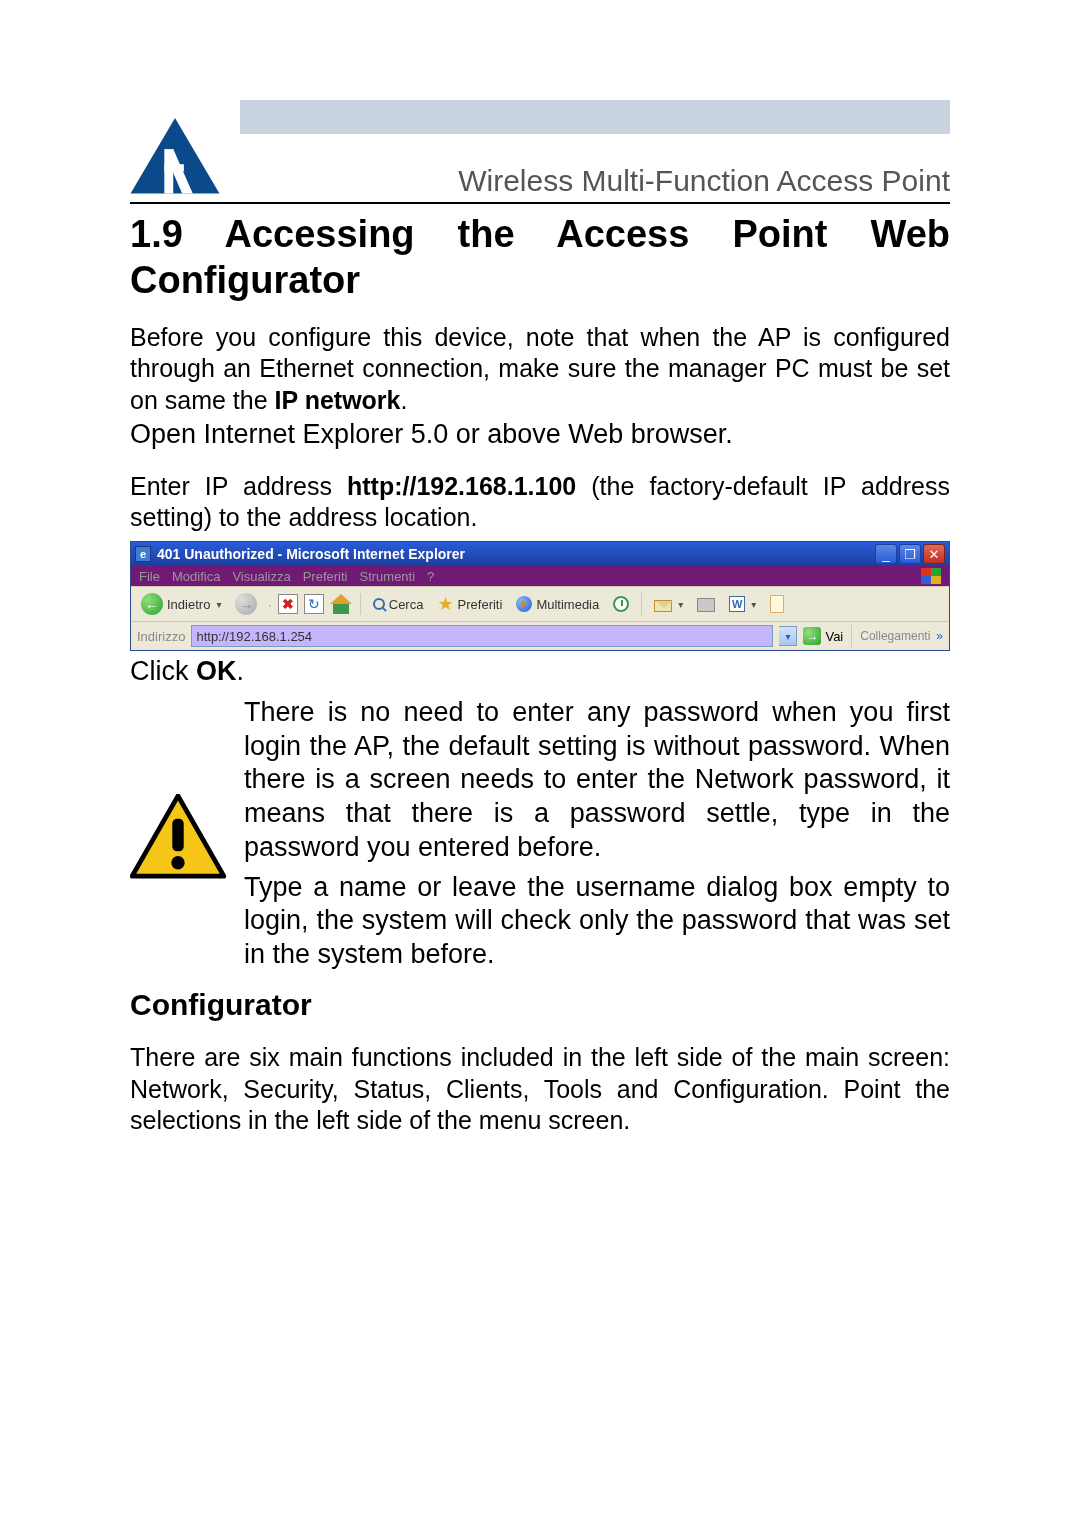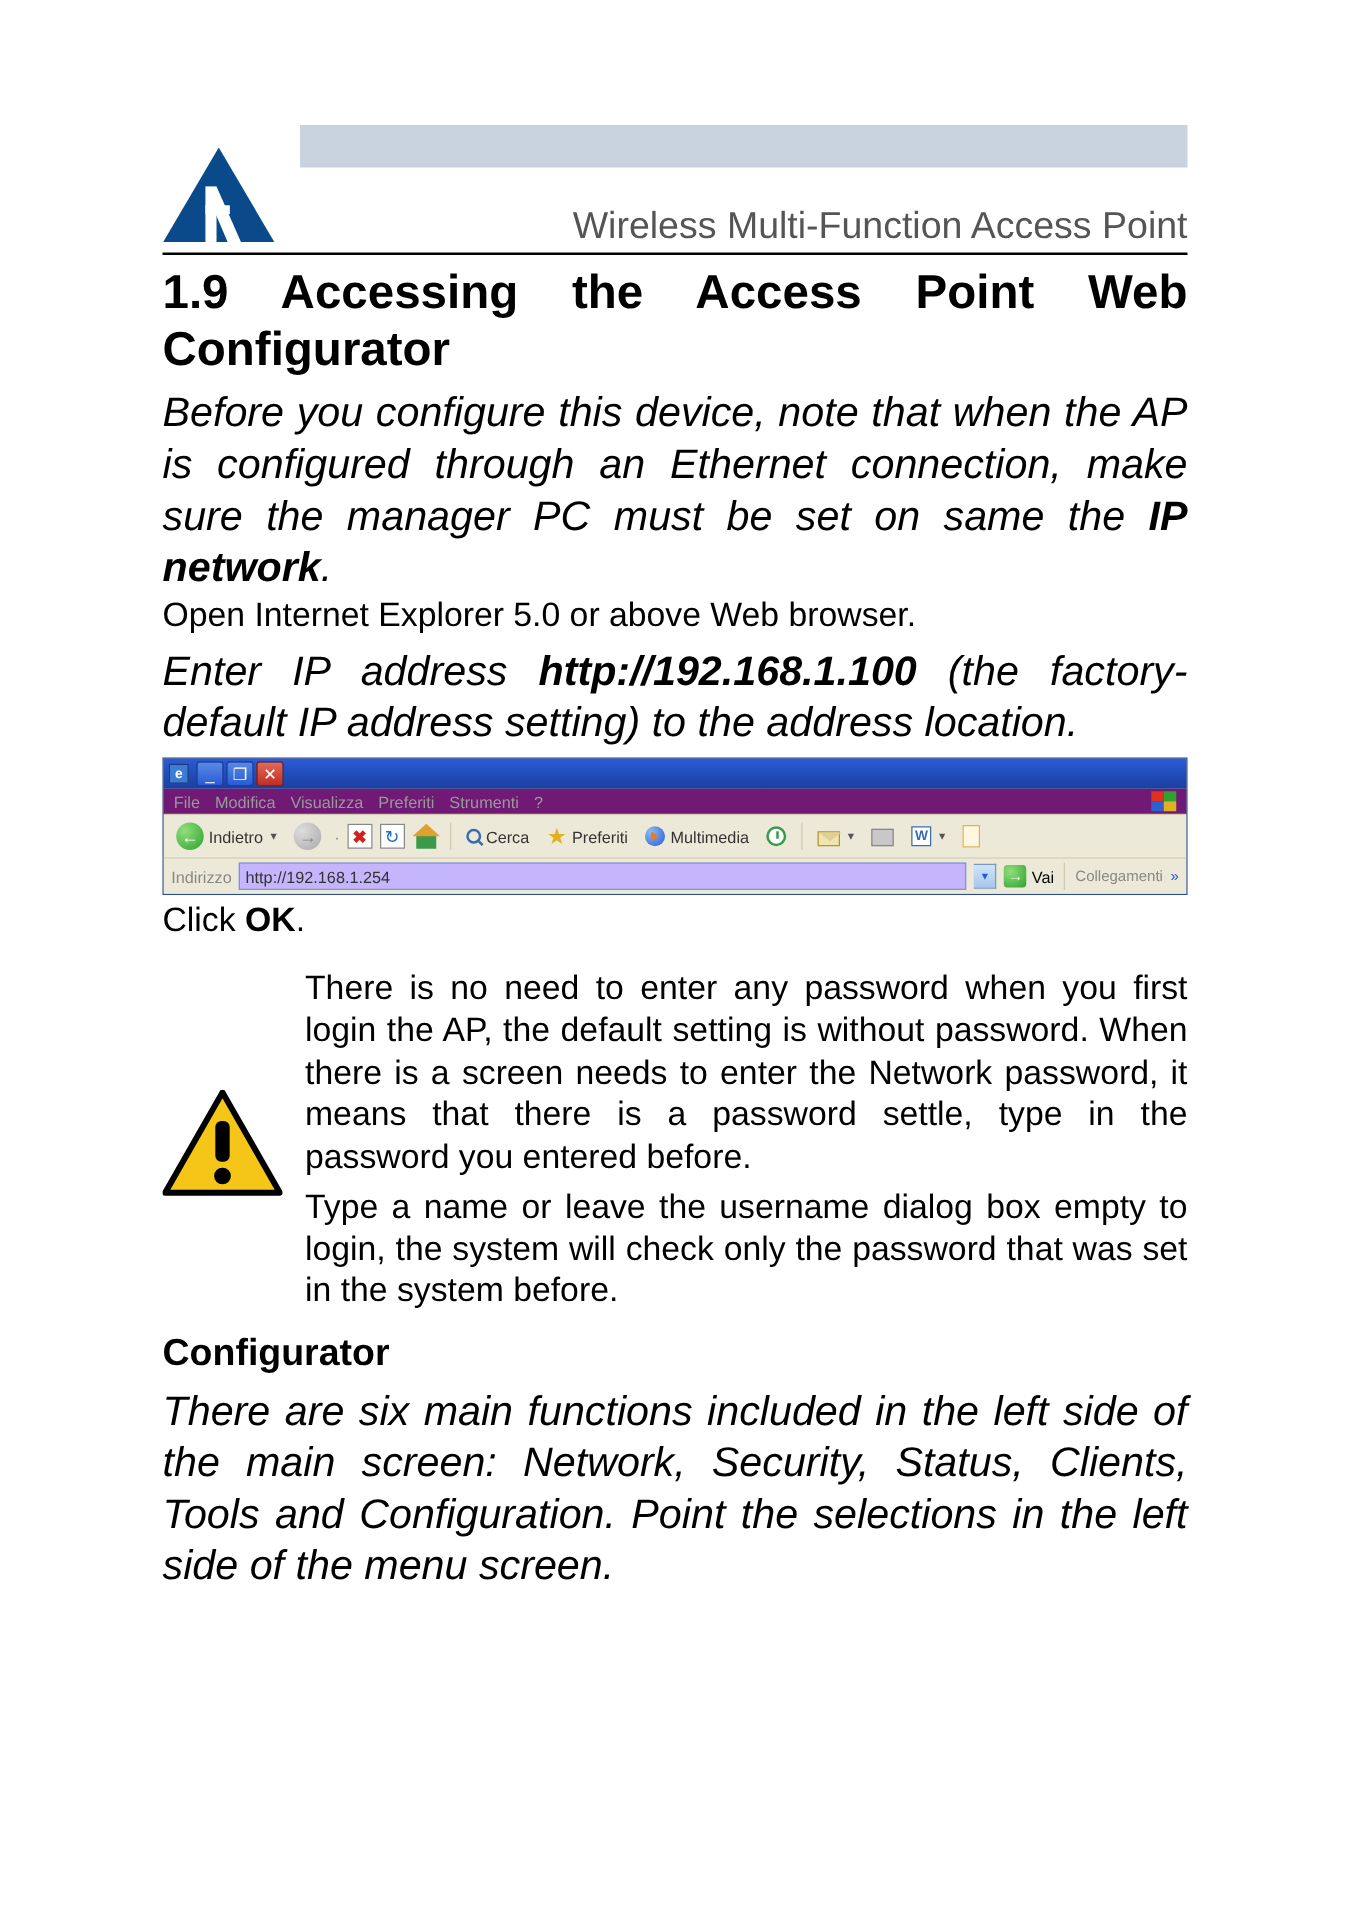--- a/index.html
+++ b/index.html
@@ -58,25 +58,24 @@
   h1.section-heading .line1 {
     display: block;
     text-align: justify;
     text-align-last: justify;
   }
   h1.section-heading .line2 {
     display: block;
     text-align: left;
   }
   p.body {
-    font-size: 33px;
+    font-size: 25px;
     line-height: 1.25;
     text-align: justify;
-    margin-top: 6px;
-    font-style: italic;
+    margin-top: 19px;
   }
   p.body-left {
     font-size: 27px;
     line-height: 1.25;
     text-align: left;
     margin-top: 2px;
   }
   .bold { font-weight: bold; }
 
   
@@ -226,21 +225,21 @@
     color: #fff; display:flex;align-items:center;justify-content:center; font-size:12px;
   }
   .links-label { color:#888; font-size:12px;}
   .chevrons { color:#2a5bd7; font-size:12px; }
 
   
   .warn-row {
     display: flex;
     align-items: center;
     gap: 18px;
-    margin-top: 20px;
+    margin-top: 7px;
   }
   .warn-icon {
     width: 96px;
     flex-shrink: 0;
     display:flex; align-items:center; justify-content:center;
   }
   .warn-icon svg { width: 96px; height: 86px; }
   .warn-text {
     flex: 1;
     font-size: 27px;
@@ -287,20 +286,21 @@
     <span>Before you configure this device, note that when the AP is configured through an Ethernet connection, make sure the manager PC must be set on same the </span><span class="bold">IP network</span><span>.</span>
   </p>
   <p class="body-left">Open Internet Explorer 5.0 or above Web browser.</p>
   <p class="body">
     <span>Enter IP address </span><span class="bold">http://192.168.1.100</span><span> (the factory-default IP address setting) to the address location.</span>
   </p>
 
   <div class="ie-window">
     <div class="ie-titlebar">
       <span class="ie-title-icon">e</span>
+      <span class="ie-title-text">401 Unauthorized - Microsoft Internet Explorer</span>
       <div class="ie-win-buttons">
         <span class="ie-win-btn">_</span>
         <span class="ie-win-btn">❐</span>
         <span class="ie-win-btn close">✕</span>
       </div>
     </div>
     <div class="ie-menubar">
       <span>File</span>
       <span>Modifica</span>
       <span>Visualizza</span>

